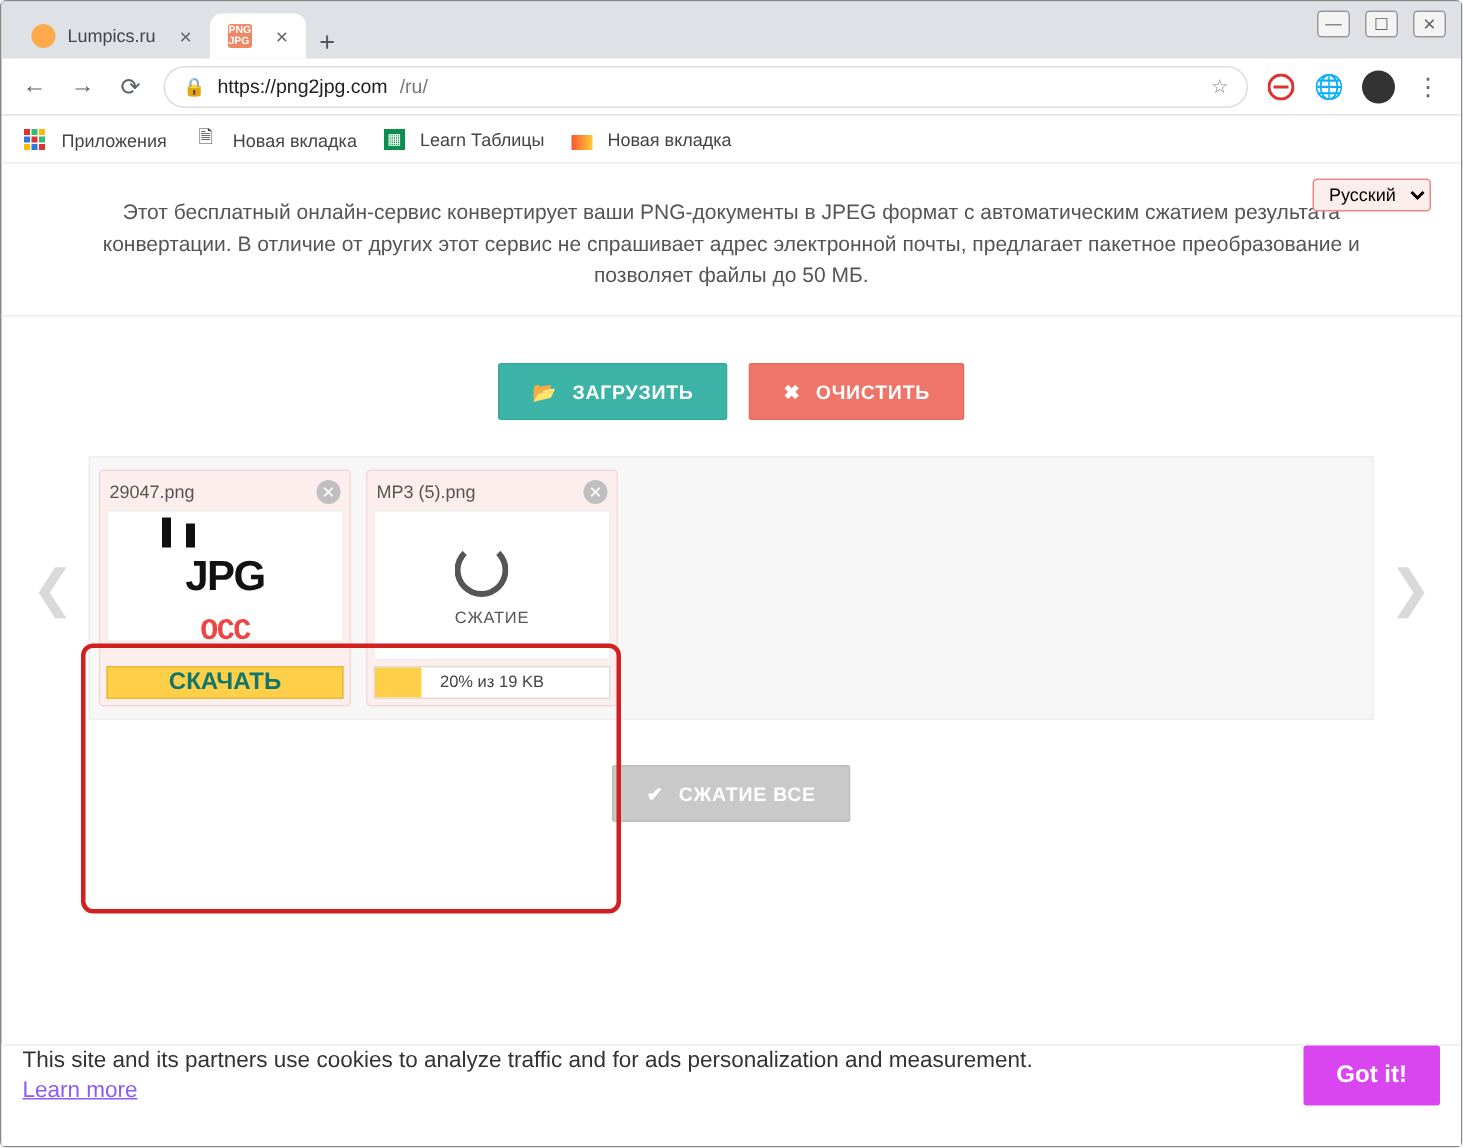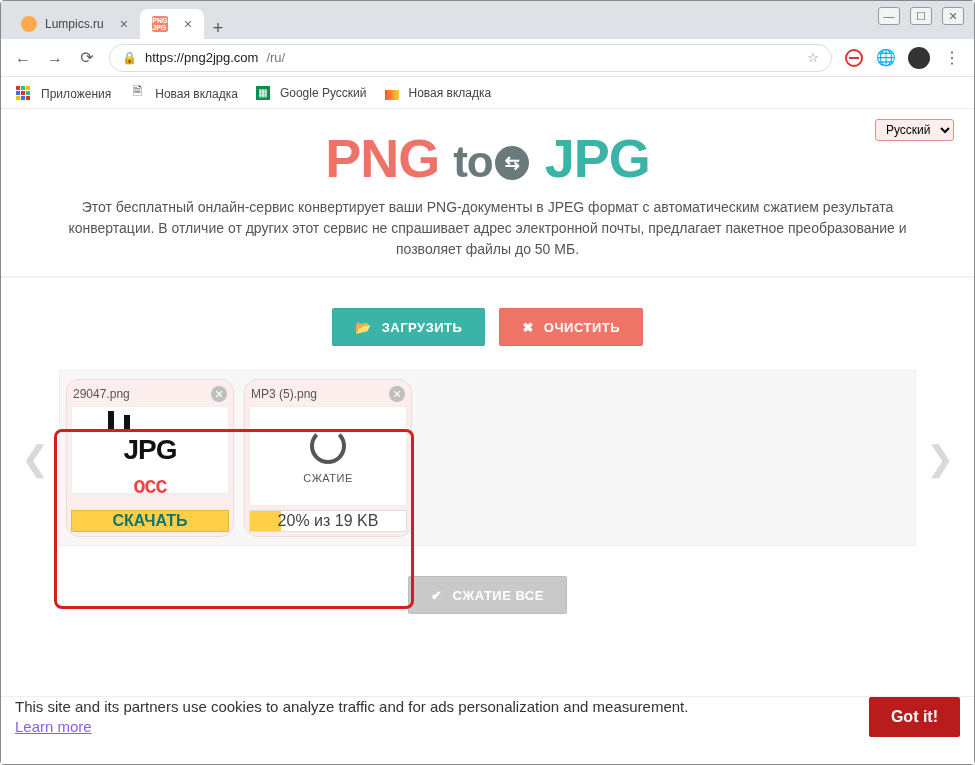--- a/index.html
+++ b/index.html
@@ -49,46 +49,46 @@
   .btn { height: 38px; padding: 0 22px; color: #fff; font-size: 13px; font-weight: bold; letter-spacing: .5px; display: flex; align-items: center; gap: 10px; border-radius: 2px; border:1px solid rgba(0,0,0,.06); }
   .btn-upload { background: #3bb3a6; }
   .btn-clear  { background: #ee7568; }
 
   .carousel { display: flex; align-items: center; gap: 10px; }
   .car-arrow { font-size: 34px; color: #d9d9d9; width: 28px; text-align: center; }
   .car-track { flex: 1; height: 176px; background: #f7f7f7; border: 1px solid #eee; display: flex; align-items: center; padding-left: 6px; gap: 10px; }
 
   .highlight-box { position: absolute; border: 3px solid #d02020; border-radius: 8px; pointer-events: none; }
 
-  .file-card { width: 168px; height: 158px; background: #fdeeee; border: 1px solid #f2d9d9; border-radius: 13px; display: flex; flex-direction: column; padding: 4px; }
+  .file-card { width: 168px; height: 158px; background: #fdeeee; border: 1px solid #f2d9d9; border-radius: 3px; display: flex; flex-direction: column; padding: 4px; }
   .fc-head { display: flex; align-items: center; justify-content: space-between; font-size: 12px; color: #555; padding: 2px 2px 4px; }
   .fc-x { width: 16px; height: 16px; border-radius: 50%; background: #bfbfbf; color: #fff; font-size: 11px; display: flex; align-items: center; justify-content: center; }
   .fc-thumb { flex: 1; background: #fff; border: 1px solid #eee; display: flex; flex-direction: column; align-items: center; justify-content: center; position: relative; overflow: hidden; }
   .foot-dl { background: #ffcf4a; border: 1px solid #e6b93a; width: 100%; text-align: center; font-weight: bold; color: #0f766e; height: 22px; line-height: 20px; margin-top: 16px; }
   .foot-prog { background: #fff; border: 1px solid #ddd; width: 100%; height: 22px; margin-top: 4px; position: relative; }
   .foot-prog .bar { position: absolute; top:0; left:0; bottom:0; background: #ffcf4a; }
-  .foot-prog .label { position: absolute; inset:0; display:flex; align-items:center; justify-content:center; font-size:16px; color:#444; }
+  .foot-prog .label { position: absolute; inset:0; display:flex; align-items:center; justify-content:center; font-size:11px; color:#444; }
 
   .thumb-jpg-txt { font-family: Arial Black, Arial; font-size: 28px; font-weight: 900; color: #111; letter-spacing: -1px; }
   .music-ico { position:absolute; top:4px; left:30px; width:48px; height:36px; }
   .music-ico .bar1{position:absolute;width:6px;height:20px;background:#111;left:6px;top:0;}
   .music-ico .bar2{position:absolute;width:6px;height:16px;background:#111;left:22px;top:4px;}
   .ogc { position:absolute; bottom:-6px; font-family: Liberation Mono, monospace; font-size:20px; font-weight:900; color:#ef4444; letter-spacing:-1px;}
 
   .spin { width:36px;height:36px;border:4px solid #555;border-top-color:transparent;border-radius:50%; }
-  .spin-wrap{display:flex;flex-direction:column;align-items:center;gap:8px;}
+  .spin-wrap{display:flex;flex-direction:column;align-items:flex-start;gap:8px;}
   .compress-label{font-size:11px;color:#555;letter-spacing:.5px;}
 
   .dl-all { display:flex; justify-content:center; margin-top:30px; }
   .btn-dlall { background:#c9c9c9; }
 
   .cookie { position:absolute; left:0; right:0; bottom:0; height:68px; background:#fff; display:flex; align-items:flex-start; justify-content:space-between; padding: 0 14px; font-size:15px; color:#333; border-top:1px solid #eee;margin-top:12px; }
   .cookie .txt { line-height:1.3; }
   .cookie a { color:#8b5cf6; text-decoration:underline; }
-  .gotit { background:#b91c1c; color:#fff; height:40px; padding:0 22px; display:flex; align-items:center; font-weight:bold; border-radius:2px; font-size:16px; }
+  .gotit { background:#d946ef; color:#fff; height:40px; padding:0 22px; display:flex; align-items:center; font-weight:bold; border-radius:2px; font-size:16px; }
 </style>
 </head>
 <body>
 
 <div class="window">
   <div class="win-buttons">
     <div class="win-btn">—</div>
     <div class="win-btn">☐</div>
     <div class="win-btn">✕</div>
   </div>
@@ -144,40 +144,35 @@
           </svg>
       </span>
       <span>Приложения</span>
     </div>
     <div class="bm-item">
       <span class="bm-ico">🗎</span>
       <span>Новая вкладка</span>
     </div>
     <div class="bm-item">
       <span class="bm-ico" style="background:#0a8f4f;color:#fff;font-size:10px;width:14px;height:14px;display:flex;align-items:center;justify-content:center">▦</span>
-      <span>Google Русский</span>
+      <span>Learn Таблицы</span>
     </div>
     <div class="bm-item">
       <span class="bm-ico" style="background:linear-gradient(90deg,#f53,#fc3);width:14px;height:10px"></span>
       <span>Новая вкладка</span>
     </div>
   </div>
 
   <div class="page">
     <div class="lang-sel">
       <select>
         <option>Русский</option>
       </select>
     </div>
 
-    <div class="logo">
-      <span class="p1">PNG</span>
-      <span class="p2">to</span><span class="swap">⇆</span>
-      <span class="p3">JPG</span>
-    </div>
 
     <div class="desc">Этот бесплатный онлайн-сервис конвертирует ваши PNG-документы в JPEG формат с автоматическим сжатием результата конвертации. В отличие от других этот сервис не спрашивает адрес электронной почты, предлагает пакетное преобразование и позволяет файлы до 50 МБ.</div>
     <div class="hr"></div>
 
     <div class="btn-row">
       <div class="btn btn-upload">
         <span>📂</span>
         <span>ЗАГРУЗИТЬ</span>
       </div>
       <div class="btn btn-clear">

